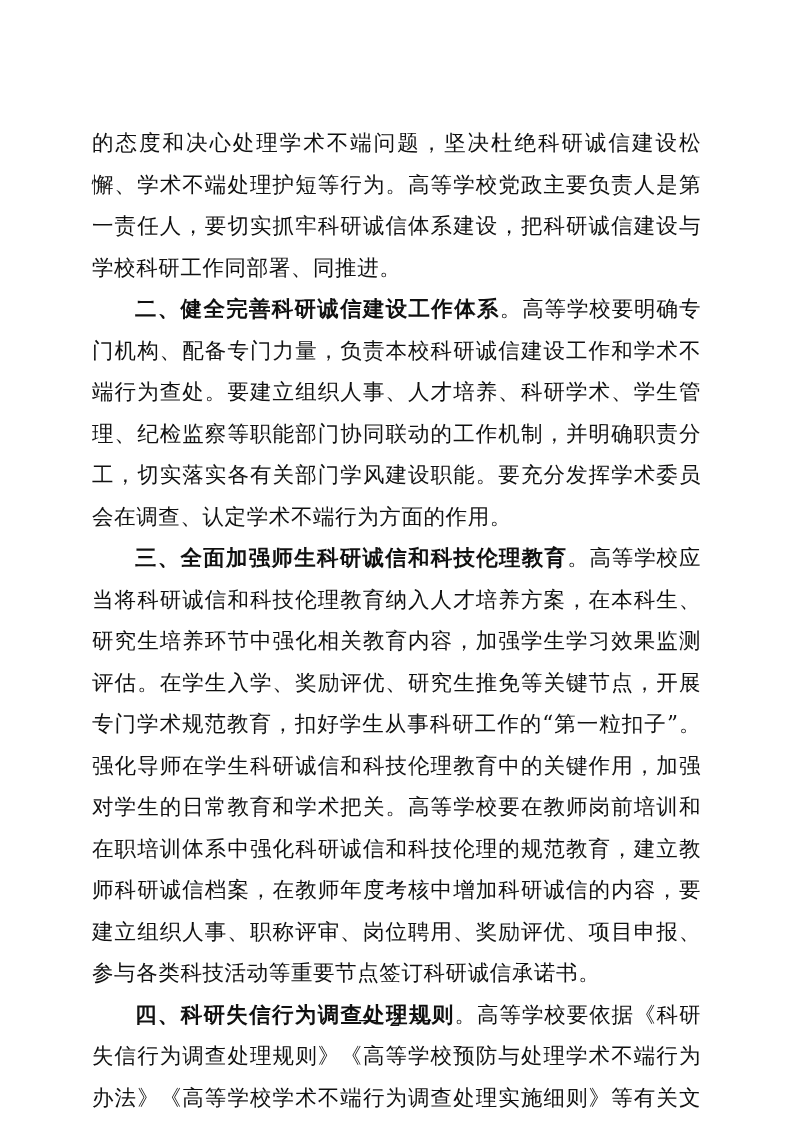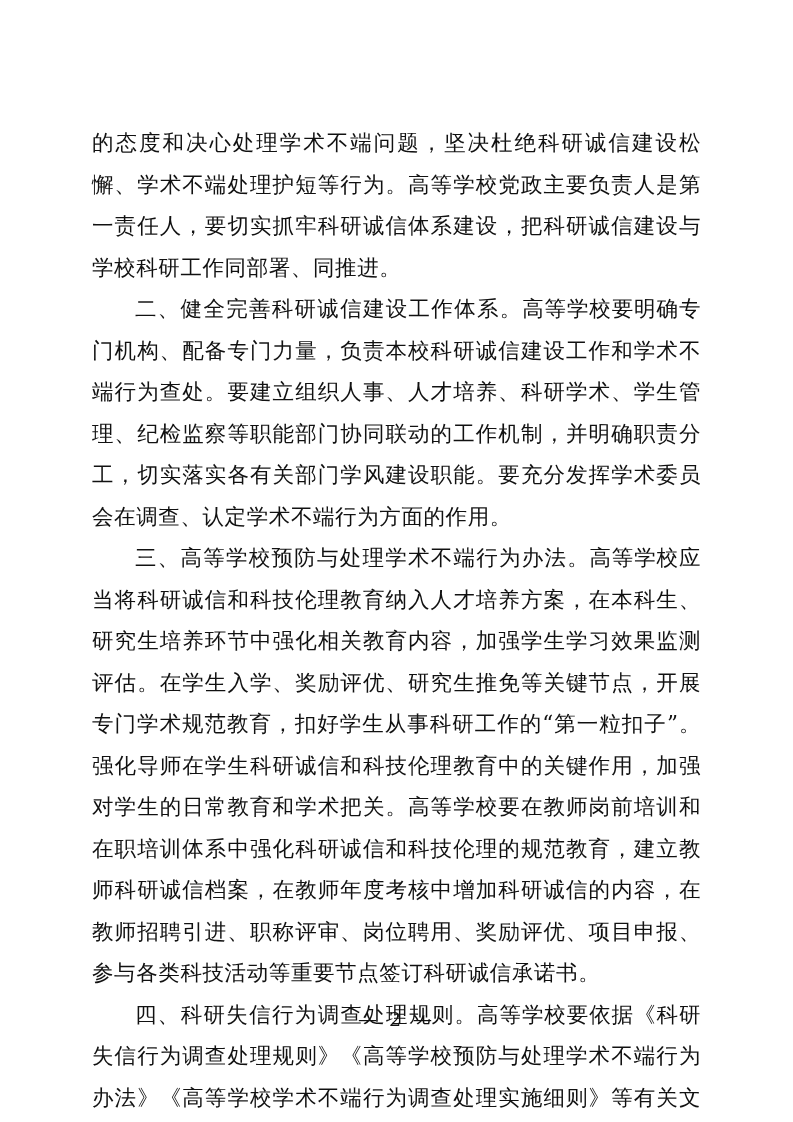--- a/index.html
+++ b/index.html
@@ -30,21 +30,21 @@
     letter-spacing: 0.6px;
   }
   .para {
     margin: 0;
     text-indent: 0;
   }
   .para.indent {
     text-indent: 43px;
   }
   .lead {
-    font-weight: normal;
+    font-weight: bold;
     letter-spacing: 1px;
   }
   .page-number {
     position: absolute;
     left: 0;
     right: 0;
     bottom: 92px;
     text-align: center;
     font-size: 19px;
     font-family: "DejaVu Serif", "Liberation Serif", serif;
@@ -60,21 +60,21 @@
 
     <p class="para">
       <span>的态度和决心处理学术不端问题，坚决杜绝科研诚信建设松懈、学术不端处理护短等行为。高等学校党政主要负责人是第一责任人，要切实抓牢科研诚信体系建设，把科研诚信建设与学校科研工作同部署、同推进。</span>
     </p>
 
     <p class="para indent">
       <span class="lead">二、健全完善科研诚信建设工作体系</span><span>。高等学校要明确专门机构、配备专门力量，负责本校科研诚信建设工作和学术不端行为查处。要建立组织人事、人才培养、科研学术、学生管理、纪检监察等职能部门协同联动的工作机制，并明确职责分工，切实落实各有关部门学风建设职能。要充分发挥学术委员会在调查、认定学术不端行为方面的作用。</span>
     </p>
 
     <p class="para indent">
-      <span class="lead">三、高等学校预防与处理学术不端行为办法</span><span>。高等学校应当将科研诚信和科技伦理教育纳入人才培养方案，在本科生、研究生培养环节中强化相关教育内容，加强学生学习效果监测评估。在学生入学、奖励评优、研究生推免等关键节点，开展专门学术规范教育，扣好学生从事科研工作的“第一粒扣子”。强化导师在学生科研诚信和科技伦理教育中的关键作用，加强对学生的日常教育和学术把关。高等学校要在教师岗前培训和在职培训体系中强化科研诚信和科技伦理的规范教育，建立教师科研诚信档案，在教师年度考核中增加科研诚信的内容，在教师招聘引进、职称评审、岗位聘用、奖励评优、项目申报、参与各类科技活动等重要节点签订科研诚信承诺书。</span>
+      <span class="lead">三、全面加强师生科研诚信和科技伦理教育</span><span>。高等学校应当将科研诚信和科技伦理教育纳入人才培养方案，在本科生、研究生培养环节中强化相关教育内容，加强学生学习效果监测评估。在学生入学、奖励评优、研究生推免等关键节点，开展专门学术规范教育，扣好学生从事科研工作的“第一粒扣子”。强化导师在学生科研诚信和科技伦理教育中的关键作用，加强对学生的日常教育和学术把关。高等学校要在教师岗前培训和在职培训体系中强化科研诚信和科技伦理的规范教育，建立教师科研诚信档案，在教师年度考核中增加科研诚信的内容，要建立组织人事、职称评审、岗位聘用、奖励评优、项目申报、参与各类科技活动等重要节点签订科研诚信承诺书。</span>
     </p>
 
     <p class="para indent">
       <span class="lead">四、科研失信行为调查处理规则</span><span>。高等学校要依据《科研失信行为调查处理规则》《高等学校预防与处理学术不端行为办法》《高等学校学术不端行为调查处理实施细则》等有关文件，结合本校实际，建立健全本校学术不端行为查处办法，规范案件受理和调查程序，明确各类学术不端行为的认定与惩处标准，做好材</span>
     </p>
 
   </div>
 
   <div class="page-number">— 2 —</div>
 </div>

